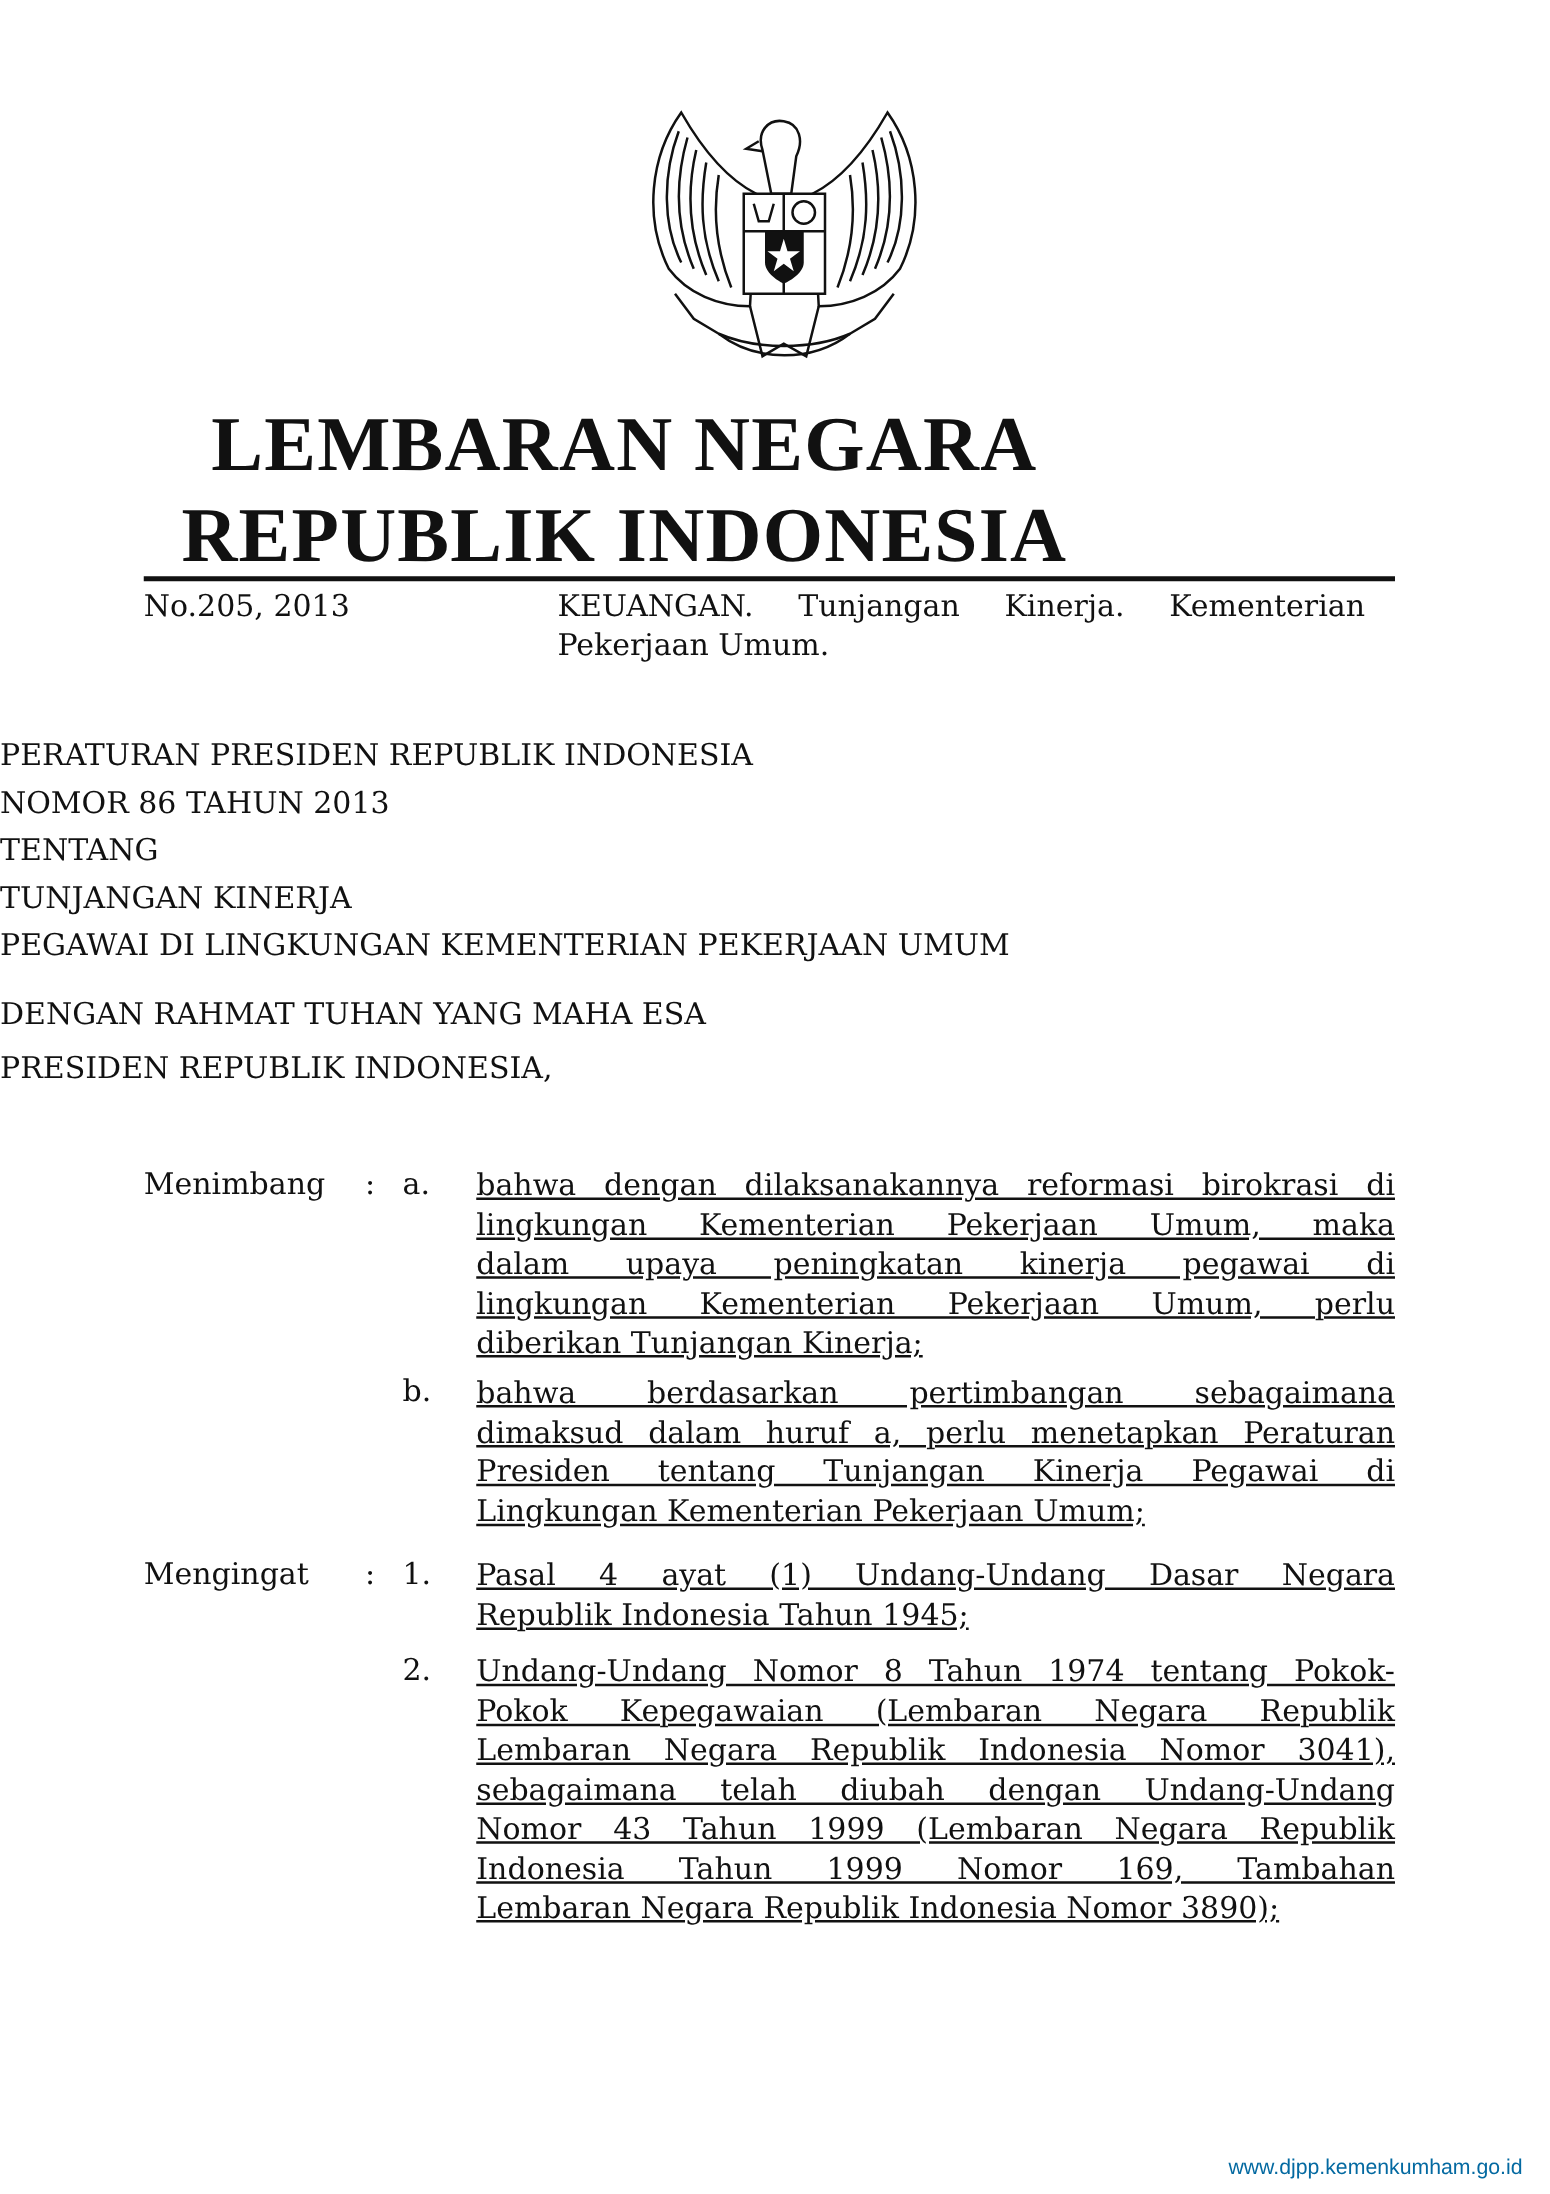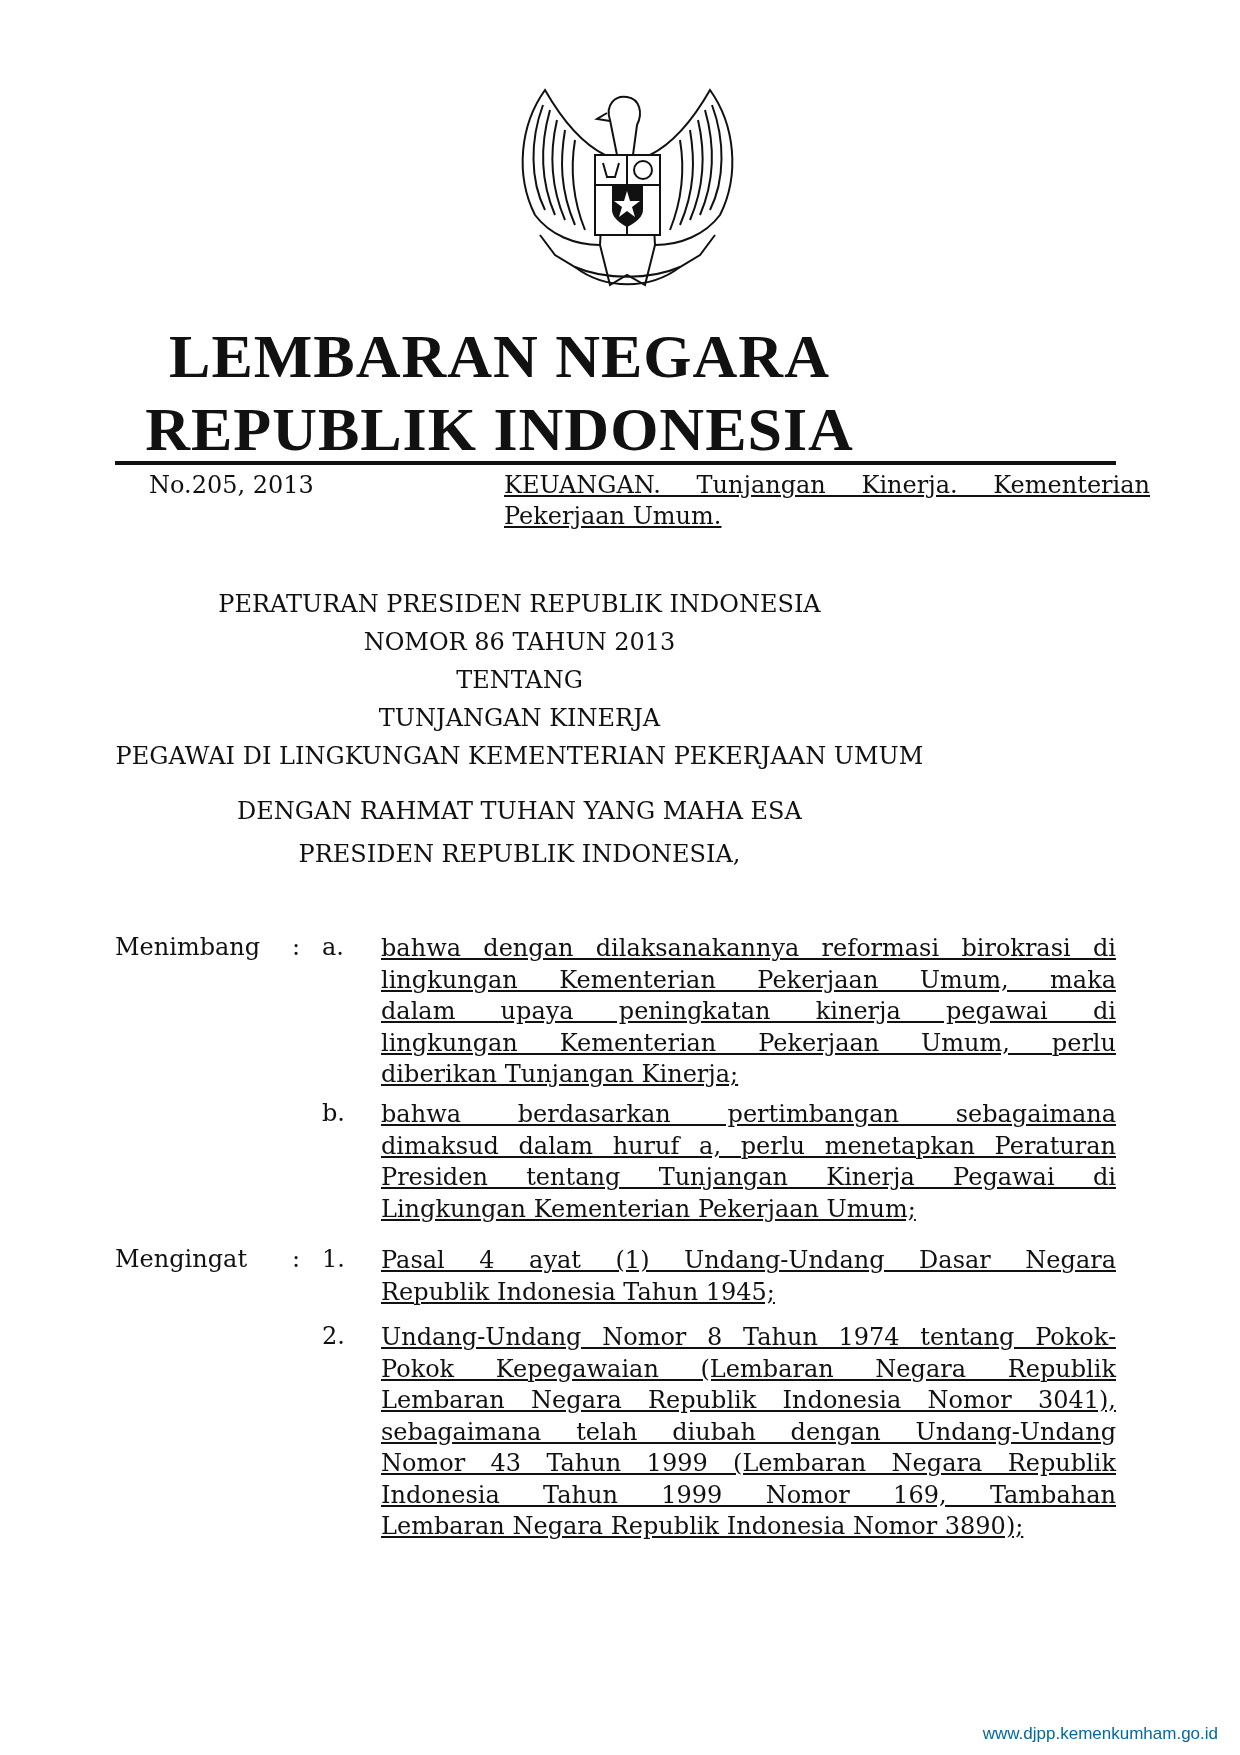--- a/index.html
+++ b/index.html
@@ -9,25 +9,25 @@
     }
     .emblem { position: absolute; left: 515px; top: 85px; width: 225px; height: 210px; }
     .title {
       position: absolute; left: 0; width: 999px; text-align: center;
       font-family: "Liberation Serif", serif; font-weight: bold; font-size: 62px;
       letter-spacing: 1px; line-height: 1;
     }
     .title.t1 { top: 325px; }
     .title.t2 { top: 398px; }
     .rule-thick { position: absolute; left: 115px; width: 1001px; top: 461px; height: 4px; background: #111; }
-    .meta { position: absolute; top: 470px; font-size: 24px; line-height: 31px; margin-left: 34px; }
+    .meta { position: absolute; top: 470px; font-size: 24px; line-height: 31px; }
     .meta-no { left: 115px; }
-    .meta-topic { left: 470px; width: 646px; text-align: justify; text-align-last: left; text-decoration: underline; }
+    .meta-topic { left: 446px; width: 646px; text-align: justify; text-align-last: left; }
     .center-block { position: absolute; left: 0; width: 1240px; text-align: center; font-size: 24px; }
-    .hl { position: absolute; left: 0; width: 1039px; text-align: center; }
+    .hl { position: absolute; left: 0; width: 1039px; text-align: left; }
     .section { position: absolute; left: 0; width: 1240px; font-size: 24px; }
     .row { position: absolute; left: 0; width: 1240px; }
     .label { position: absolute; left: 115px; }
     .colon { position: absolute; left: 292px; }
     .num { position: absolute; left: 322px; }
     .body { position: absolute; left: 381px; width: 735px; line-height: 31.5px; text-align: justify; }
     .body .ln { display: block; text-align: justify; text-align-last: justify; text-decoration: underline; }
     .body .ln.last { text-align-last: left; }
     .footer {
       position: absolute; right: 22px; top: 1724px;

